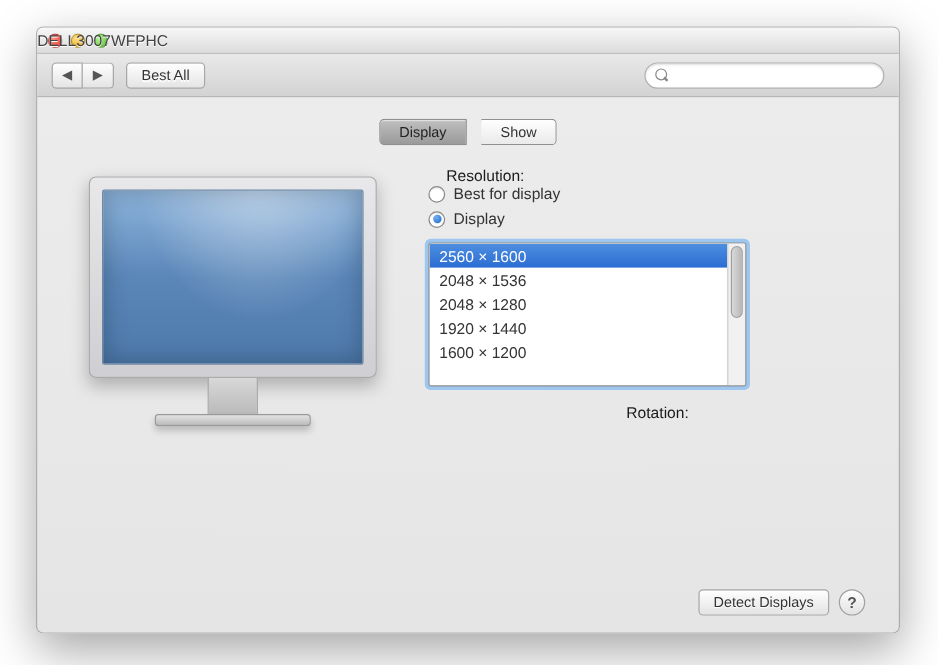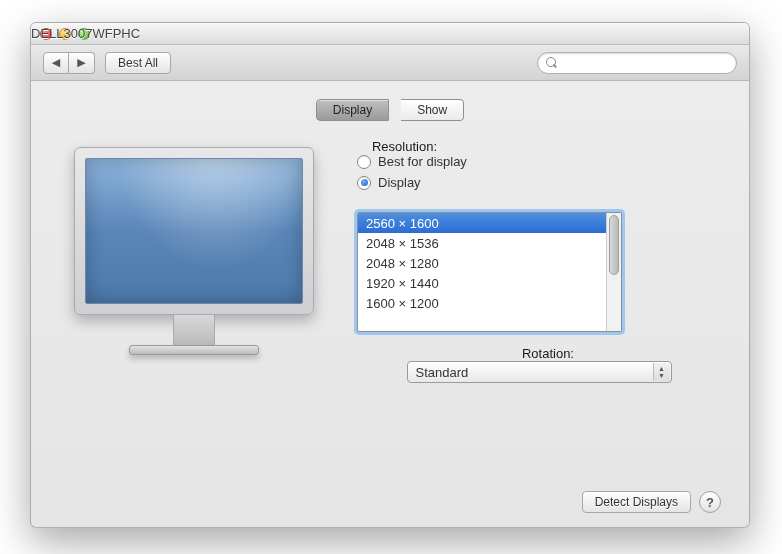--- a/index.html
+++ b/index.html
@@ -138,21 +138,21 @@
     border: 1px solid #888; background: #fff;
     box-shadow: inset 0 1px 1px rgba(0,0,0,0.1);
     display: flex; align-items: center; justify-content: center;
   }
   .rdot.sel::after {
     content: ""; width: 7px; height: 7px; border-radius: 50%;
     background: radial-gradient(circle at 35% 30%, #6fb2f5, #1b63c6);
   }
 
   .listbox {
-    margin-top: 22px; width: 265px; height: 120px;
+    margin-top: 12px; width: 265px; height: 120px;
     border: 1px solid #8f8f8f; border-radius: 2px;
     background: #fff; position: relative; overflow: hidden;
     box-shadow: 0 0 0 3px #9ec7ef;
     text-align: center;
   }
   .listitems { position: absolute; inset: 0 15px 0 0; overflow: hidden; }
   .listitem { height: 20px; padding: 0 8px; font-size: 13px; display: flex; align-items: center; }
   .listitem.selected { background: linear-gradient(to bottom, #4e8fe0, #2b6cd3); color: #fff; }
   .scrollbar { position: absolute; right: 0; top: 0; bottom: 0; width: 15px; background: #f1f1f1; border-left: 1px solid #ccc; }
   .thumb { position: absolute; top: 2px; left: 2px; right: 2px; height: 60px; background: linear-gradient(to right, #d9d9d9, #b8b8b8); border-radius: 6px; border: 1px solid #a0a0a0; }
@@ -264,29 +264,20 @@
                 </div>
               <div class="scrollbar">
                 <div class="thumb"></div>
               </div>
             </div>
           </div>
         </div>
 
         <div class="row" style="margin-top:14px; align-items:center;">
           <div class="rowlabel" style="padding-top:0">Rotation:</div>
-          <div class="rowbody">
-            <div class="popup">
-              <span>Standard</span>
-              <span class="arrows">
-                  <span>▲</span>
-                  <span>▼</span>
-                </span>
-            </div>
-          </div>
         </div>
 
       </div>
     </div>
 
     <div class="footer">
       <div class="aquabtn">Detect Displays</div>
       <div class="helpbtn">?</div>
     </div>
 

